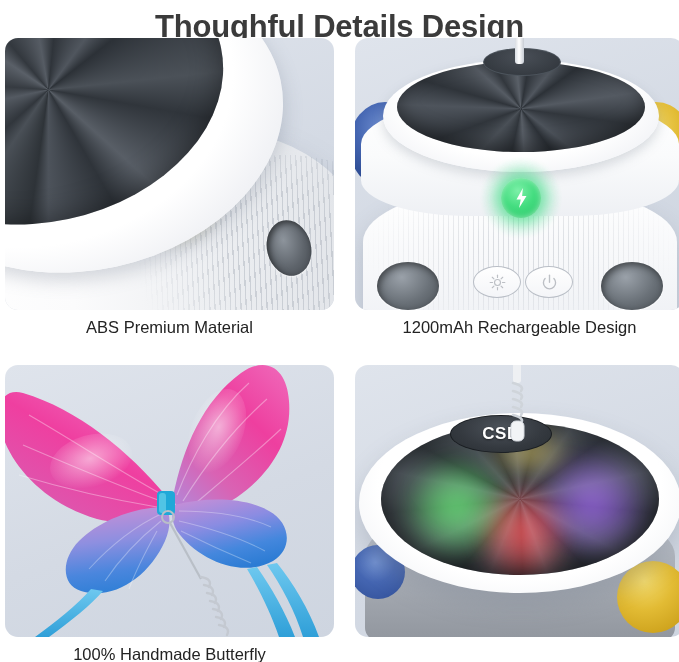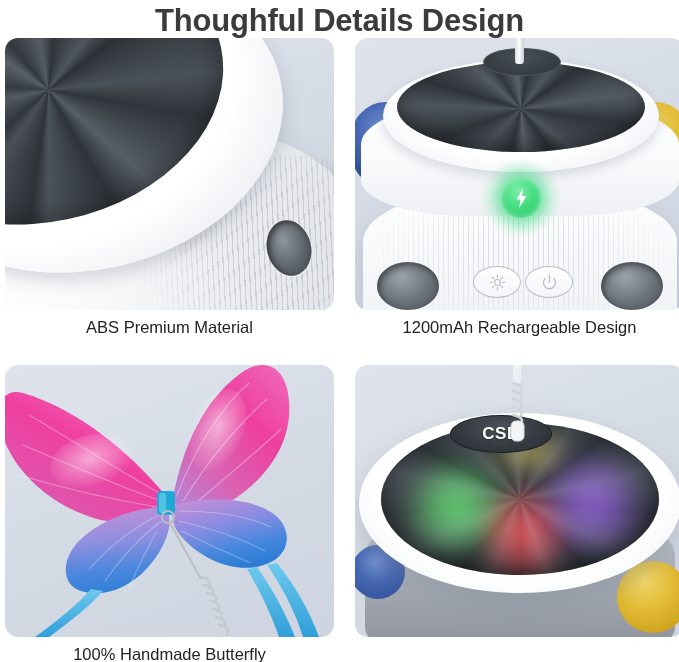--- a/index.html
+++ b/index.html
@@ -13,21 +13,21 @@
   .page{width:679px;height:662px;position:relative;}
 
   .title{
     width:100%;
     text-align:center;
     font-size:31px;
     font-weight:bold;
     color:#3b3b3b;
     letter-spacing:-0.2px;
     line-height:34px;
-    padding-top:4px;
+    padding-top:10px;
     box-sizing:border-box;
   }
 
   .grid{
     position:absolute;
     top:38px;left:5px;
     width:669px;height:620px;
     display:grid;
     grid-template-columns:329px 329px;
     grid-template-rows:306px 306px;

